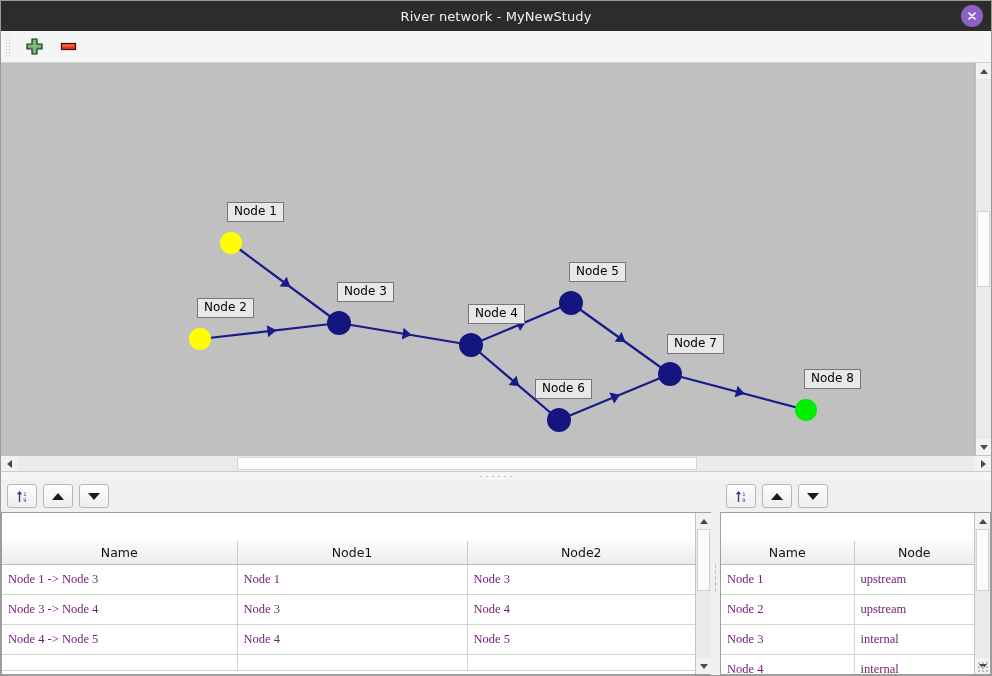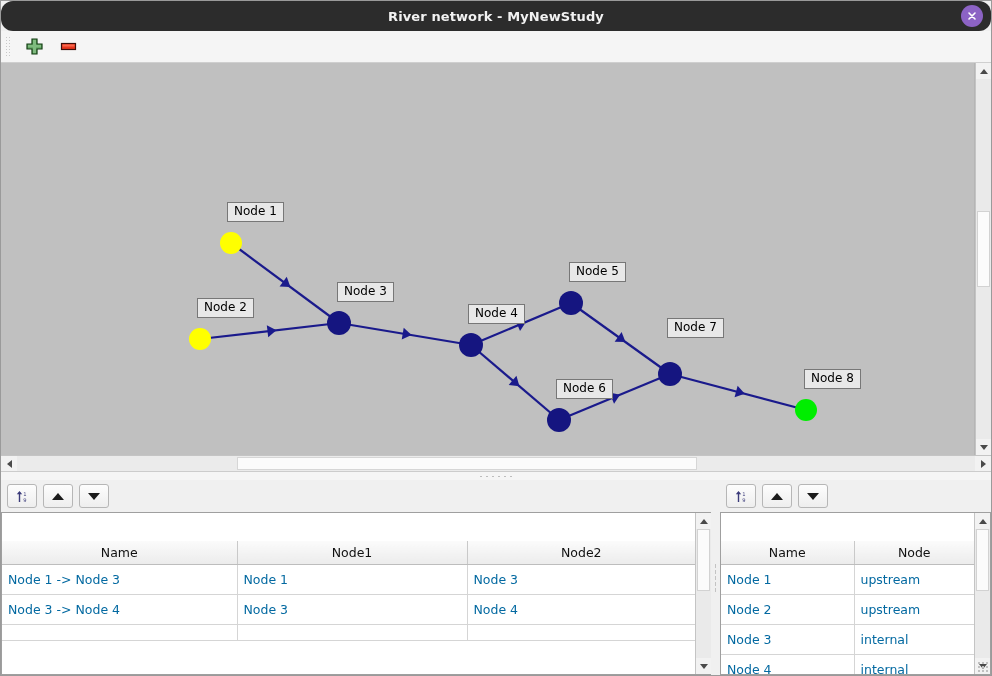--- a/index.html
+++ b/index.html
@@ -19,23 +19,22 @@
   }
 
   
   #titlebar {
     height: 30px; min-height: 30px;
     background: #2c2c2c;
     color: #ffffff;
     display: flex; align-items: center; justify-content: center;
     position: relative;
     font-size: 13px;
-    font-weight: bold;
+    font-weight: normal;
     letter-spacing: .1px;
-    border-radius: 12px;
   }
   #title-text { color: #f2f2f2; }
   #close-btn {
     position: absolute; right: 8px; top: 4px;
     width: 22px; height: 22px; border-radius: 50%;
     background: #8c63c4;
     display: flex; align-items: center; justify-content: center;
     color: #fff; font-size: 13px; line-height: 1;
     cursor: pointer;
   }
@@ -204,23 +203,23 @@
     font-size: 12.5px;
     color: #111;
     text-align: center;
   }
   table.grid th:last-child { border-right: none; }
   table.grid td {
     height: 30px;
     border-right: 1px solid #d5d5d5;
     border-bottom: 1px solid #d5d5d5;
     padding: 0 6px;
-    color: #0369a1;
+    color: #701a75;
     background: #ffffff;
-    overflow: hidden; white-space: nowrap; text-overflow: ellipsis;
+    overflow: hidden; white-space: nowrap; text-overflow: ellipsis; font-family: Liberation Serif, serif;
   }
   table.grid td:last-child { border-right: none; }
   table.grid tr.partial td { height: 10px; }
 
   #pane-right .table-wrap { margin-right: 0; }
   #corner-grip {
     position: absolute; right: 2px; bottom: 2px;
     width: 12px; height: 12px;
     background-image: radial-gradient(#c0c0c0 1px, transparent 1px);
     background-size: 4px 4px;
@@ -283,22 +282,22 @@
           <circle cx="558" cy="357" r="12" fill="#151580"></circle>
           <circle cx="669" cy="311" r="12" fill="#151580"></circle>
           <circle cx="805" cy="347" r="11" fill="#00ee00"></circle>
         </svg>
       <div id="labels-layer">
           <div class="node-label" style="left: 226px; top: 139px;">Node 1</div>
           <div class="node-label" style="left: 196px; top: 235px;">Node 2</div>
           <div class="node-label" style="left: 336px; top: 219px;">Node 3</div>
           <div class="node-label" style="left: 467px; top: 241px;">Node 4</div>
           <div class="node-label" style="left: 568px; top: 199px;">Node 5</div>
-          <div class="node-label" style="left: 555px; top: 316px;">Node 6</div>
-          <div class="node-label" style="left: 666px; top: 255px;">Node 7</div>
+          <div class="node-label" style="left: 534px; top: 316px;">Node 6</div>
+          <div class="node-label" style="left: 666px; top: 271px;">Node 7</div>
           <div class="node-label" style="left: 803px; top: 306px;">Node 8</div>
         </div>
     </div>
     <div class="vsb">
       <div class="sb-arrow">
           <i class="arrow-up"></i>
         </div>
       <div class="sb-track">
         <div class="sb-thumb" style="top:132px;height:76px;"></div>
       </div>
@@ -362,20 +361,25 @@
                 <tr>
                   <td>Node 1 -&gt; Node 3</td>
                   <td>Node 1</td>
                   <td>Node 3</td>
                 </tr>
                 <tr>
                   <td>Node 3 -&gt; Node 4</td>
                   <td>Node 3</td>
                   <td>Node 4</td>
                 </tr>
+                <tr>
+                  <td>Node 4 -&gt; Node 5</td>
+                  <td>Node 4</td>
+                  <td>Node 5</td>
+                </tr>
                 <tr class="partial">
                   <td>&nbsp;</td>
                   <td>&nbsp;</td>
                   <td>&nbsp;</td>
                 </tr>
               </tbody>
           </table>
         </div>
         <div class="vsb">
           <div class="sb-arrow">

